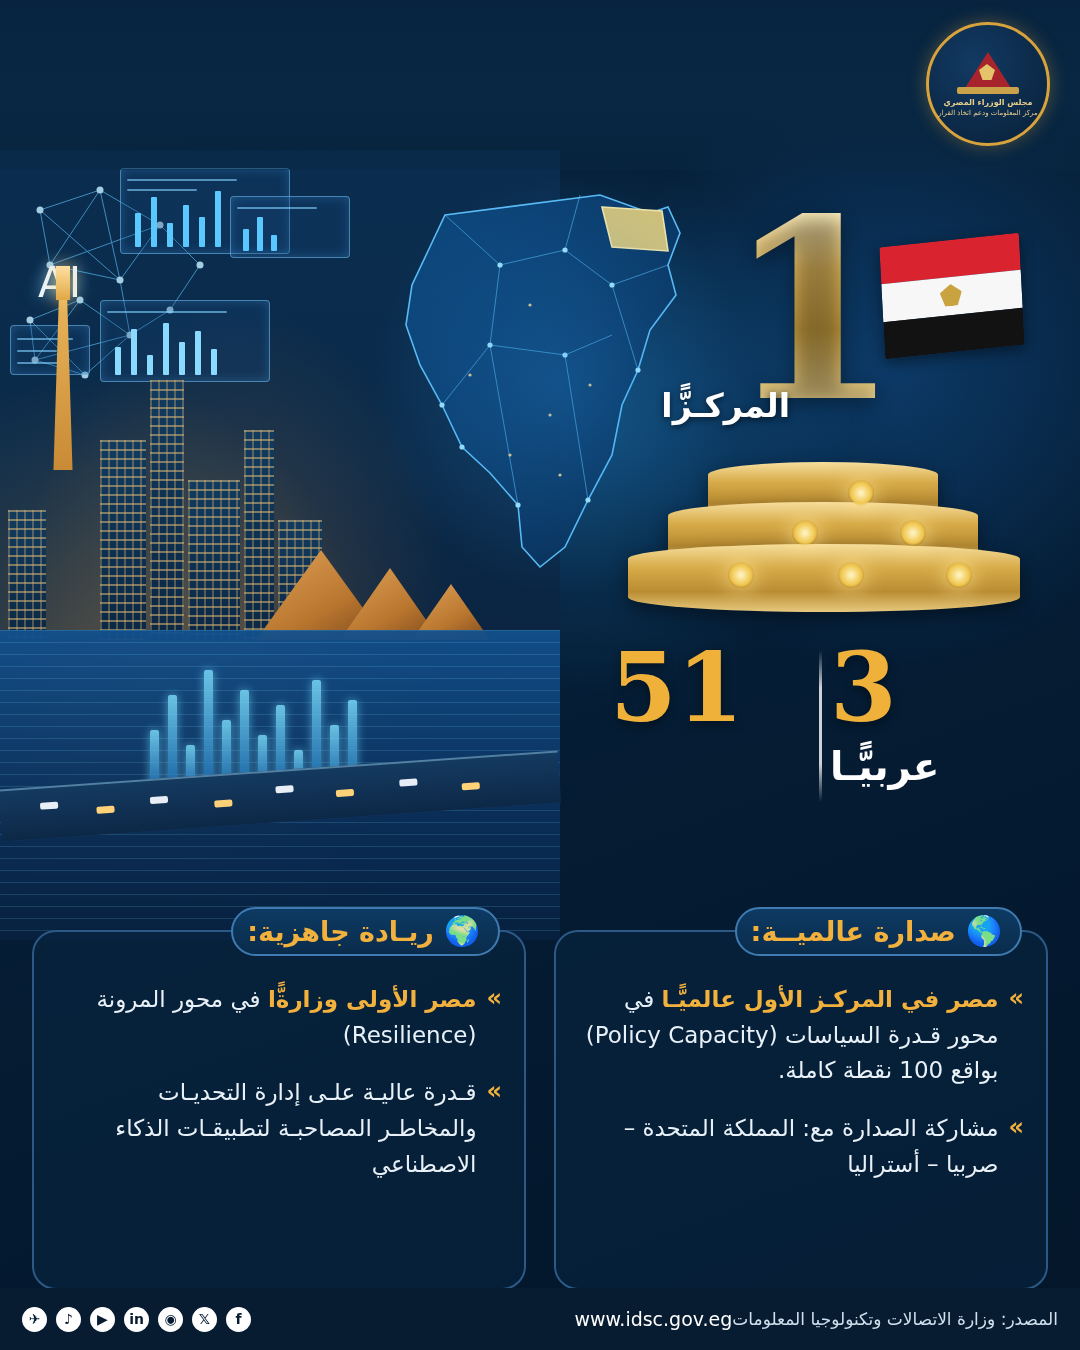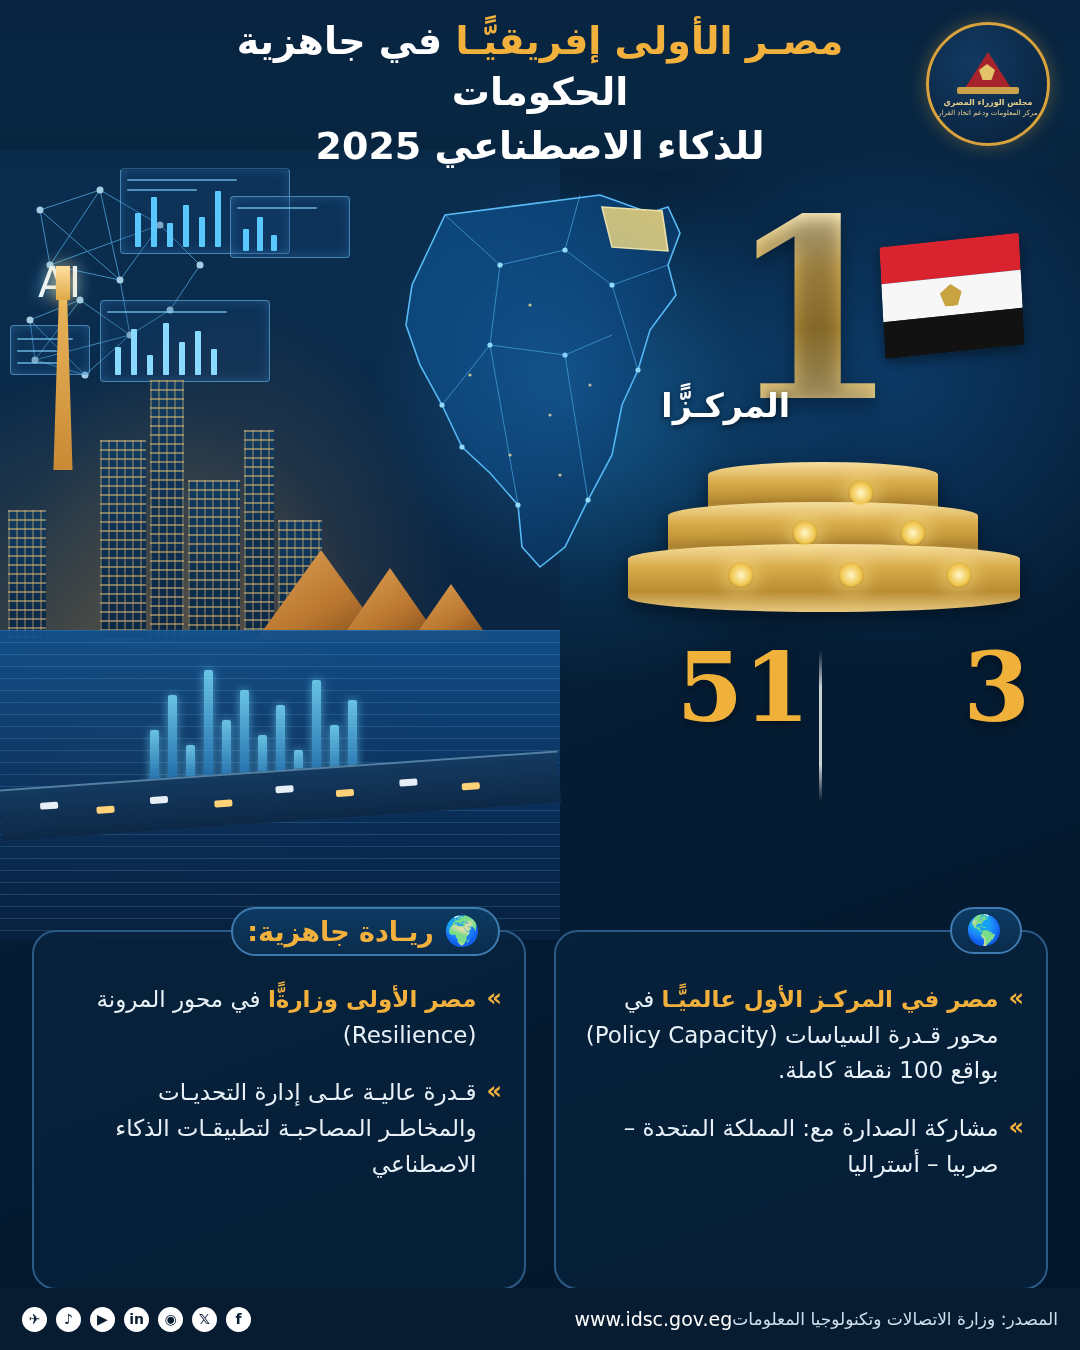--- a/index.html
+++ b/index.html
@@ -201,21 +201,21 @@
   .tier-2 { right: 72px;  top: 312px; width: 310px; height: 62px; }
   .tier-3 { right: 30px;  top: 354px; width: 392px; height: 68px; }
   .spot {
     position: absolute; width: 26px; height: 26px; border-radius: 50%;
     background: radial-gradient(circle, #fff6c8 0%, #f0c64e 55%, rgba(240,198,78,0) 72%);
     box-shadow: 0 0 22px rgba(255,225,140,0.95);
   }
 
   
   .stats { position: absolute; right: 40px; top: 640px; width: 440px; height: 210px; }
-  .stat { position: absolute; text-align: right; width: 200px; }
+  .stat { position: absolute; text-align: left; width: 200px; }
   .stat-ar { right: 10px; top: 0; }
   .stat-gl { right: 230px; top: 0; }
   .stat-num {
     font-size: 96px; font-weight: bold; color: #f0b13b; line-height: 1;
     font-family: "DejaVu Serif", "Liberation Serif", serif;
     text-shadow: 0 4px 10px rgba(0,0,0,0.4);
   }
   .stat-lbl {
     font-size: 39px; font-weight: bold; color: #ffffff; margin-top: 8px;
     letter-spacing: -1px;
@@ -420,26 +420,20 @@
           <circle cx="200" cy="260" r="1.6"></circle>
         <circle cx="160" cy="300" r="1.6"></circle>
           <circle cx="240" cy="230" r="1.6"></circle>
         <circle cx="120" cy="220" r="1.6"></circle>
           <circle cx="210" cy="320" r="1.6"></circle>
       </g>
     </svg>
   </div>
 
   <div class="header">
-    <div class="header-text">
-      <div class="h-line1">
-        <span class="h-accent">مصـر الأولى إفريقيًّـا</span><span> في جاهزية الحكومات</span>
-      </div>
-      <div class="h-line2">للذكاء الاصطناعي 2025</div>
-    </div>
 
     <div class="logo">
       <div class="logo-mark">
         <div class="tri"></div>
           <div class="eagle"></div>
           <div class="bar"></div>
       </div>
       <div class="logo-t1">مجلس الوزراء المصري</div>
       <div class="logo-t2">مركز المعلومات ودعم اتخاذ القرار</div>
     </div>
@@ -462,20 +456,21 @@
     <div class="spot" style="right:124px; top:330px;"></div>
     <div class="spot" style="right:232px; top:330px;"></div>
     <div class="spot" style="right:78px;  top:372px;"></div>
     <div class="spot" style="right:186px; top:372px;"></div>
     <div class="spot" style="right:296px; top:372px;"></div>
   </div>
 
   <div class="stats">
     <div class="stat stat-ar">
       <div class="stat-num">3</div>
+      <div class="stat-lbl">عربيًّـا</div>
     </div>
     <div class="stat-div"></div>
     <div class="stat stat-gl">
       <div class="stat-num">51</div>
     </div>
   </div>
 
   <div class="cards">
 
     <div class="card">
@@ -489,20 +484,21 @@
       </div>
       <div class="bullet">
         <span class="chev">»</span>
         <span class="btext">قـدرة عاليـة علـى إدارة التحديـات والمخاطـر المصاحبـة لتطبيقـات الذكاء الاصطناعي</span>
       </div>
     </div>
 
     <div class="card">
       <div class="card-head">
         <span class="globe-emoji">🌎</span>
+        <span class="card-title">صدارة عالميــة:</span>
       </div>
       <div class="bullet">
         <span class="chev">»</span>
         <span class="btext"><b>مصر في المركـز الأول عالميًّـا</b><span> في محور قـدرة السياسات (Policy Capacity) بواقع 100 نقطة كاملة.</span></span>
       </div>
       <div class="bullet">
         <span class="chev">»</span>
         <span class="btext">مشاركة الصدارة مع: المملكة المتحدة – صربيا – أستراليا</span>
       </div>
     </div>

